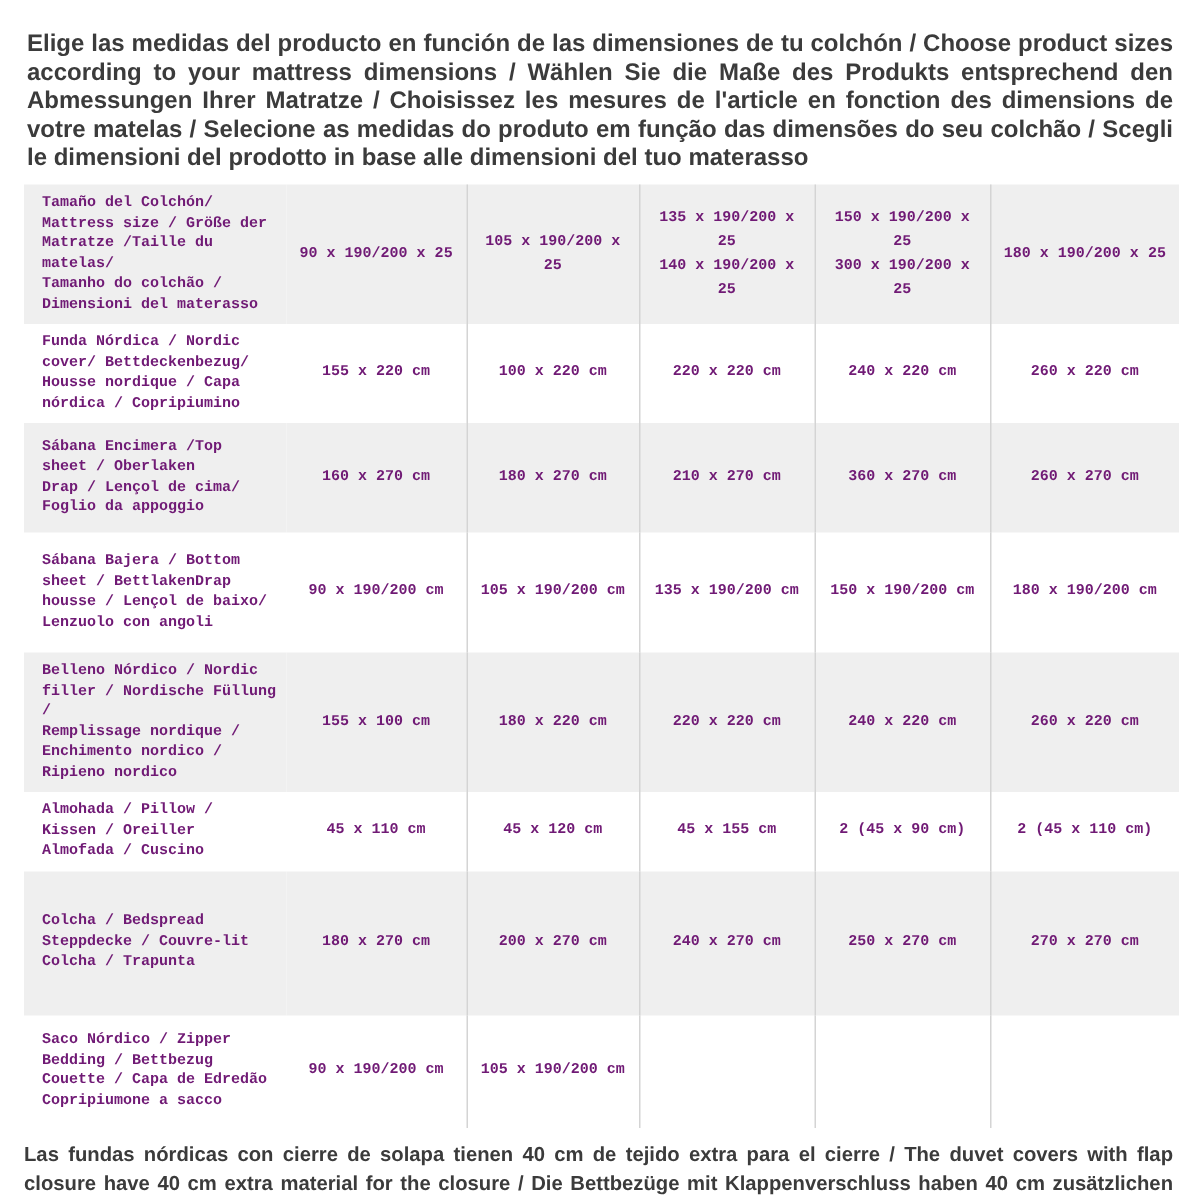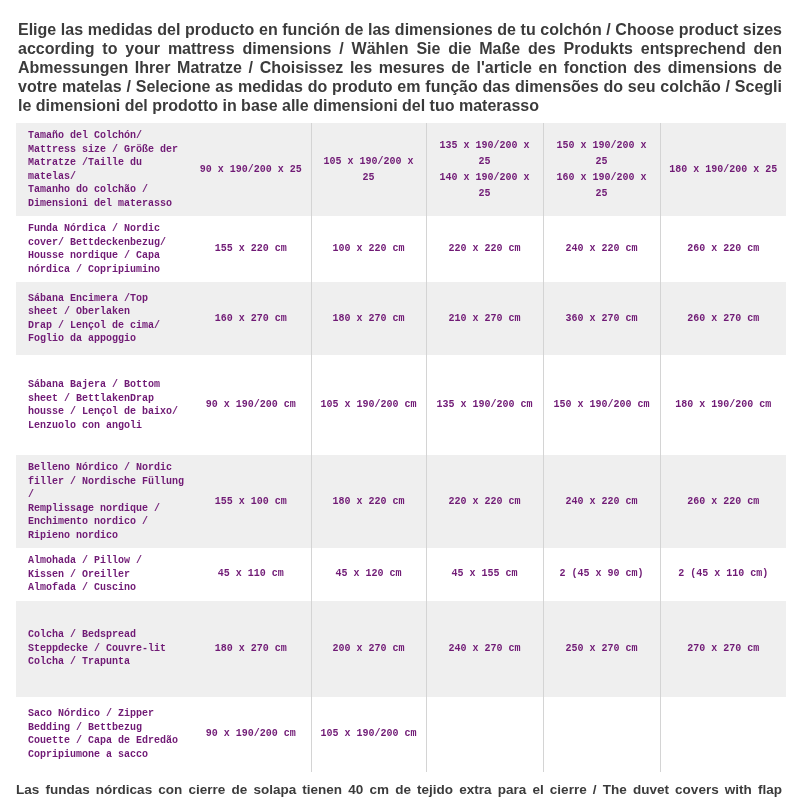--- a/index.html
+++ b/index.html
@@ -82,21 +82,21 @@
         <td class="label">Tamaño del Colchón/
 Mattress size / Größe der
 Matratze /Taille du matelas/
 Tamanho do colchão /
 Dimensioni del materasso</td>
         <td class="val">90 x 190/200 x 25</td>
         <td class="val sep">105 x 190/200 x 25</td>
         <td class="val sep">135 x 190/200 x 25
 140 x 190/200 x 25</td>
         <td class="val sep">150 x 190/200 x 25
-160 x 190/200 x 25</td>
+300 x 190/200 x 25</td>
         <td class="val sep">180 x 190/200 x 25</td>
       </tr>
       <tr style="height: 57px;">
         <td class="label">Funda Nórdica /  Nordic
 cover/ Bettdeckenbezug/
 Housse nordique / Capa
 nórdica / Copripiumino</td>
         <td class="val">155 x 220 cm</td>
         <td class="val sep">100 x 220 cm</td>
         <td class="val sep">220 x 220 cm</td>
@@ -107,21 +107,21 @@
         <td class="label">Sábana Encimera /Top
 sheet / Oberlaken
 Drap / Lençol de cima/
 Foglio da appoggio</td>
         <td class="val">160 x 270 cm</td>
         <td class="val sep">180 x 270 cm</td>
         <td class="val sep">210 x 270 cm</td>
         <td class="val sep">360 x 270 cm</td>
         <td class="val sep">260 x 270 cm</td>
       </tr>
-      <tr style="height: 100px;">
+      <tr style="height: 80px;">
         <td class="label">Sábana Bajera / Bottom
 sheet / BettlakenDrap
 housse / Lençol de baixo/
 Lenzuolo con angoli</td>
         <td class="val">90 x 190/200 cm</td>
         <td class="val sep">105 x 190/200 cm</td>
         <td class="val sep">135 x 190/200 cm</td>
         <td class="val sep">150 x 190/200 cm</td>
         <td class="val sep">180 x 190/200 cm</td>
       </tr>

